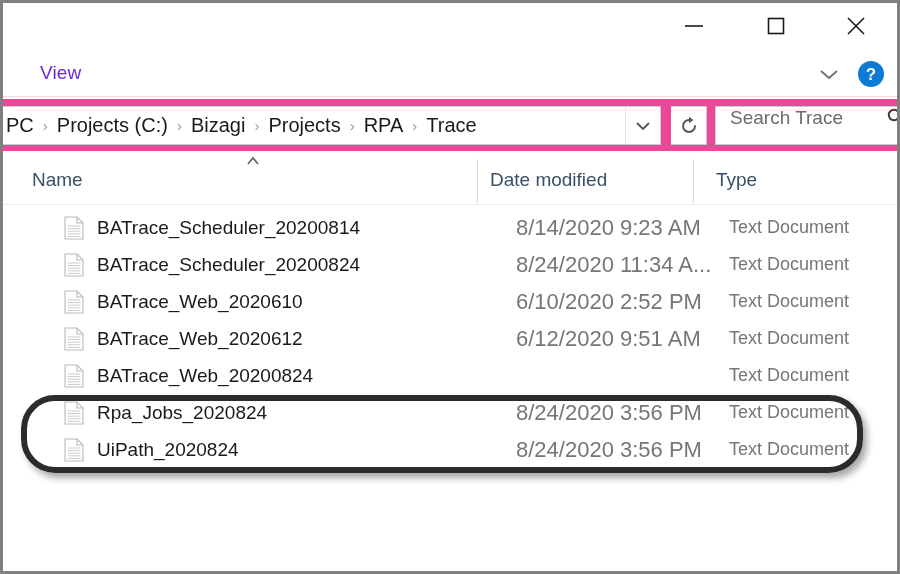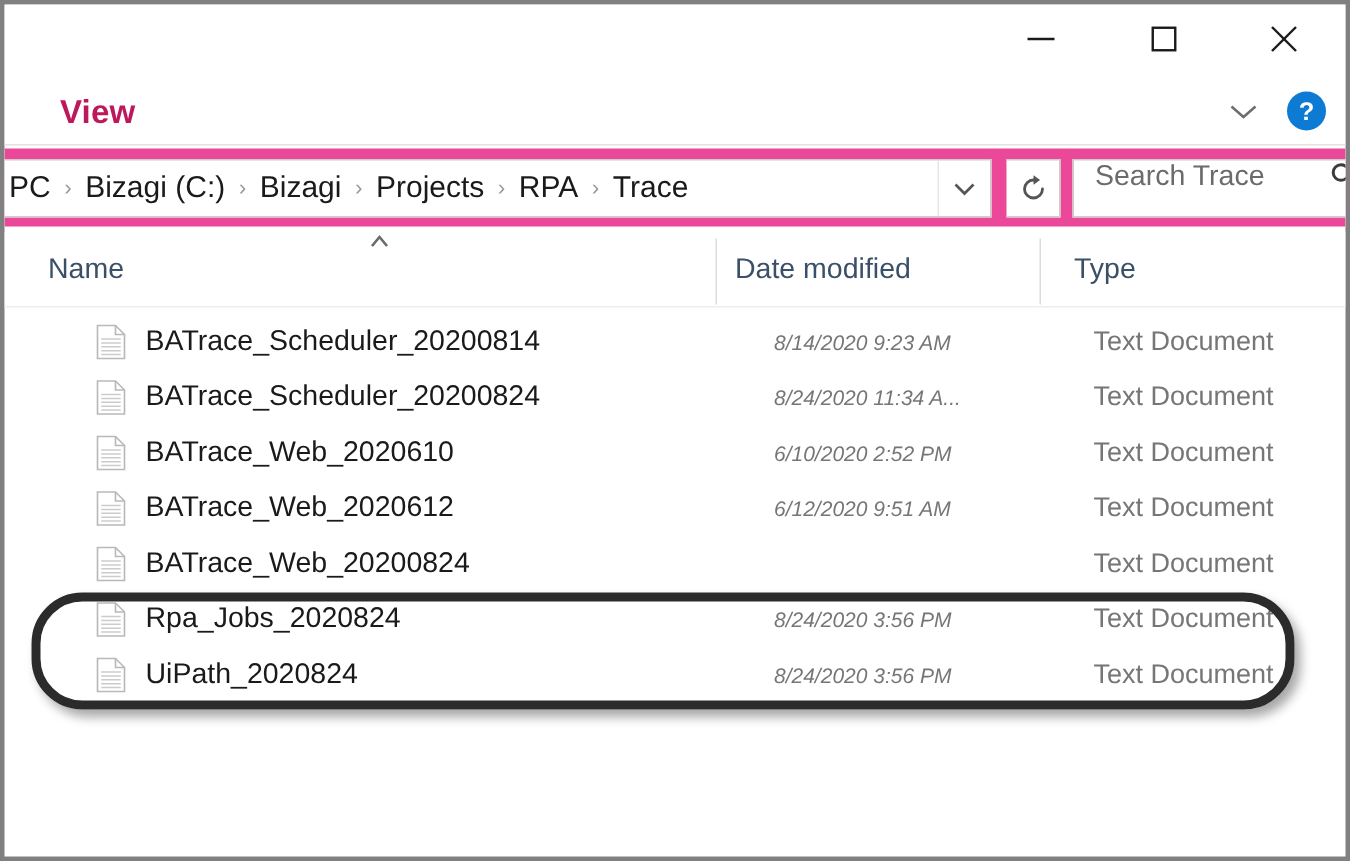--- a/index.html
+++ b/index.html
@@ -53,25 +53,24 @@
     position: absolute;
     left: 0; top: 49px;
     width: 894px;
     height: 45px;
     background: #ffffff;
   }
   .ribbon-tab {
     position: absolute;
     left: 31px;
     top: 8px;
-    font-size: 22px;
-    color: #be185d;
+    font-size: 19px;
+    color: #6d28d9;
     letter-spacing: 0.1px;
     padding: 2px 6px;
-    font-weight: bold;
   }
   .ribbon-right {
     position: absolute;
     top: 8px;
     display: flex;
     align-items: center;
     gap: 14px;
   }
   #ribbon-right-group { right: 13px; }
   .chev-down-btn {
@@ -252,24 +251,23 @@
   .file-name {
     position: absolute;
     left: 68px;
     font-size: 19px;
     color: #1a1a1a;
     white-space: nowrap;
   }
   .file-date {
     position: absolute;
     left: 487px;
-    font-size: 14px;
+    font-size: 22px;
     color: #767676;
     white-space: nowrap;
-    font-style: italic;
   }
   .file-type {
     position: absolute;
     left: 700px;
     font-size: 18px;
     color: #767676;
     white-space: nowrap;
   }
 
   
@@ -321,21 +319,21 @@
       <div class="help-btn">?</div>
     </div>
   </div>
   <div class="ribbon-divider"></div>
 
   <div class="addressrow">
     <div class="addressbox">
       <div class="crumbs" id="breadcrumb-container">
           <span class="crumb">PC</span>
           <span class="crumb-sep">›</span>
-          <span class="crumb">Bizagi (C:)</span>
+          <span class="crumb">Projects (C:)</span>
           <span class="crumb-sep">›</span>
           <span class="crumb">Bizagi</span>
           <span class="crumb-sep">›</span>
           <span class="crumb">Projects</span>
           <span class="crumb-sep">›</span>
           <span class="crumb">RPA</span>
           <span class="crumb-sep">›</span>
           <span class="crumb">Trace</span>
         </div>
       <div class="addr-chevron">

